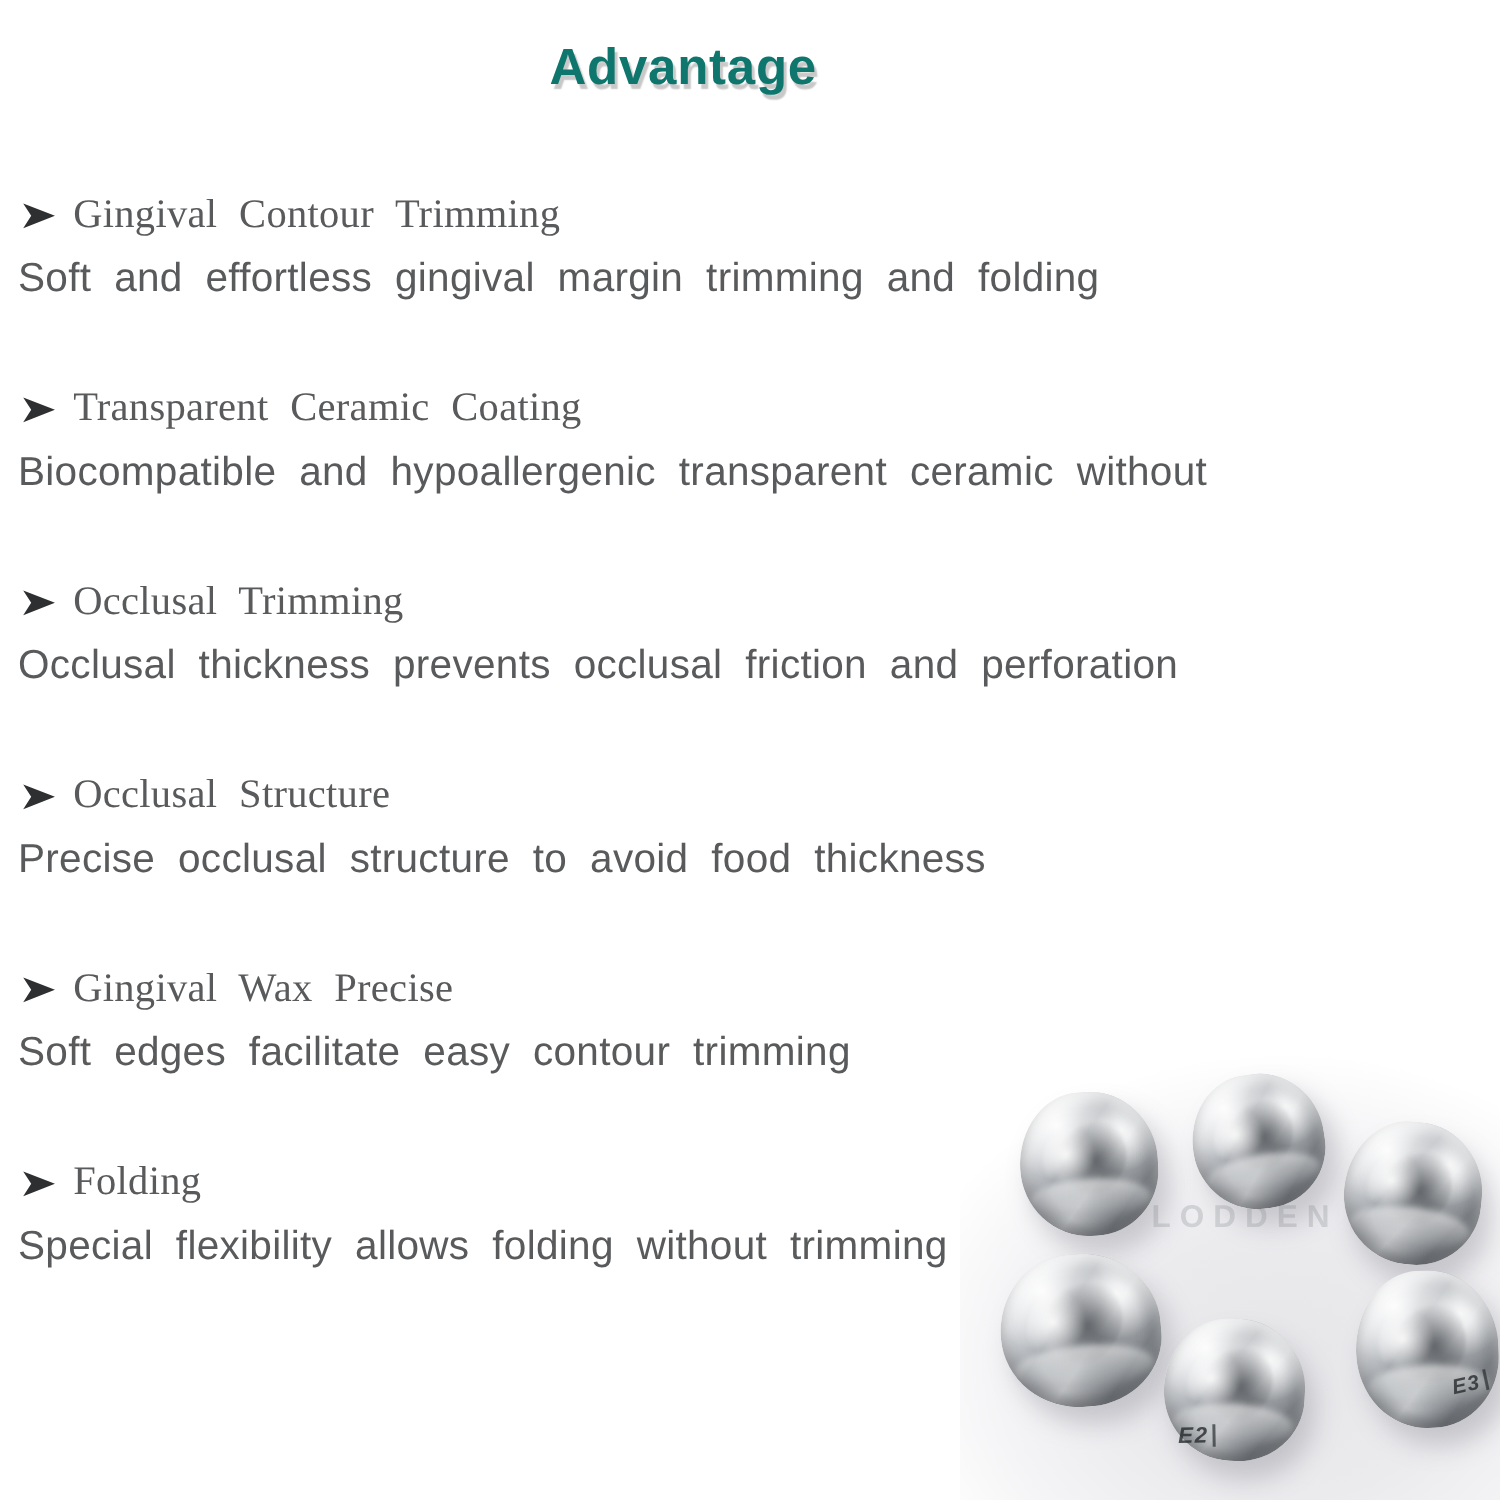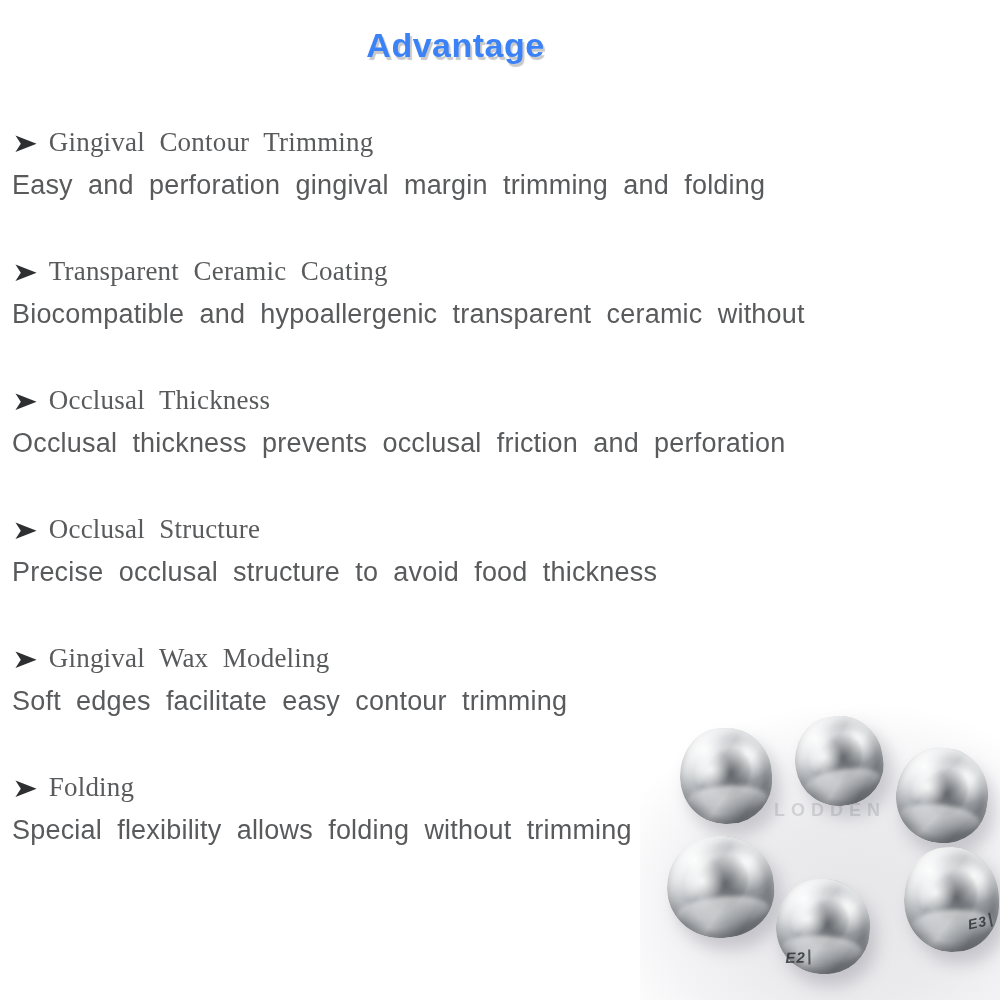--- a/index.html
+++ b/index.html
@@ -4,21 +4,21 @@
 <style>
   * { margin:0; padding:0; box-sizing:border-box; }
   html,body { width:1000px; height:1000px; background:#ffffff; overflow:hidden; }
   body { position:relative; font-family:"Liberation Sans", sans-serif; }
 
   
   .page-title {
     position:absolute; top:26px; left:0; width:911px;
     text-align:center;
     font-size:34px; font-weight:bold; letter-spacing:.5px;
-    color:#3b82f6;
+    color:#0f766e;
     text-shadow:2px 3px 1px #c8c8c8;
   }
 
   
   .section { position:absolute; left:0; width:990px; padding-left:12px; }
   .s0{top:121px} .s1{top:250px} .s2{top:379px} .s3{top:508px} .s4{top:637px} .s5{top:766px}
 
   .heading-row { display:flex; align-items:center; height:43px; }
   .arrow {
     font-size:26px; line-height:1; color:#2d2f31;
@@ -36,21 +36,21 @@
   }
 
   
   .photo {
     position:absolute; right:0; bottom:0; width:360px; height:318px;
     background:radial-gradient(ellipse 78% 70% at 60% 72%,
       #e6e6e9 0%, #ebebee 40%, #f4f4f6 68%, rgba(255,255,255,0) 94%);
   }
   .watermark {
     position:absolute; left:100px; top:118px; width:180px;
-    text-align:center; font-size:18px; font-weight:bold;
+    text-align:center; font-size:21px; font-weight:bold;
     letter-spacing:6px; color:rgba(183,185,190,.55);
   }
   .crown {
     position:absolute;
     border-radius:46% 50% 48% 50% / 52% 50% 46% 50%;
     background:
       radial-gradient(circle at 28% 22%, rgba(255,255,255,.95) 0%, rgba(255,255,255,0) 36%),
       radial-gradient(circle at 74% 28%, rgba(255,255,255,.85) 0%, rgba(255,255,255,0) 28%),
       radial-gradient(circle at 60% 58%, rgba(64,68,73,.55) 0%, rgba(64,68,73,0) 46%),
       linear-gradient(128deg,#fbfcfd 0%,#e0e2e5 22%,#a8acb1 40%,#e9ebed 58%,#8e9297 78%,#c4c7ca 100%);
@@ -95,51 +95,51 @@
 </head>
 <body>
 
 <div class="page-title">Advantage</div>
 
 <div class="section s0">
   <div class="heading-row">
     <span class="arrow">➤</span>
     <span class="heading">Gingival Contour Trimming</span>
   </div>
-  <div class="body-line">Easy and perforation gingival margin trimming and folding</div>
+  <div class="body-line">Soft and effortless gingival margin trimming and folding</div>
 </div>
 
 <div class="section s1">
   <div class="heading-row">
     <span class="arrow">➤</span>
     <span class="heading">Transparent Ceramic Coating</span>
   </div>
   <div class="body-line">Biocompatible and hypoallergenic transparent ceramic without</div>
 </div>
 
 <div class="section s2">
   <div class="heading-row">
     <span class="arrow">➤</span>
-    <span class="heading">Occlusal Thickness</span>
+    <span class="heading">Occlusal Trimming</span>
   </div>
   <div class="body-line">Occlusal thickness prevents occlusal friction and perforation</div>
 </div>
 
 <div class="section s3">
   <div class="heading-row">
     <span class="arrow">➤</span>
     <span class="heading">Occlusal Structure</span>
   </div>
   <div class="body-line">Precise occlusal structure to avoid food thickness</div>
 </div>
 
 <div class="section s4">
   <div class="heading-row">
     <span class="arrow">➤</span>
-    <span class="heading">Gingival Wax Modeling</span>
+    <span class="heading">Gingival Wax Precise</span>
   </div>
   <div class="body-line">Soft edges facilitate easy contour trimming</div>
 </div>
 
 <div class="section s5">
   <div class="heading-row">
     <span class="arrow">➤</span>
     <span class="heading">Folding</span>
   </div>
   <div class="body-line">Special flexibility allows folding without trimming</div>

